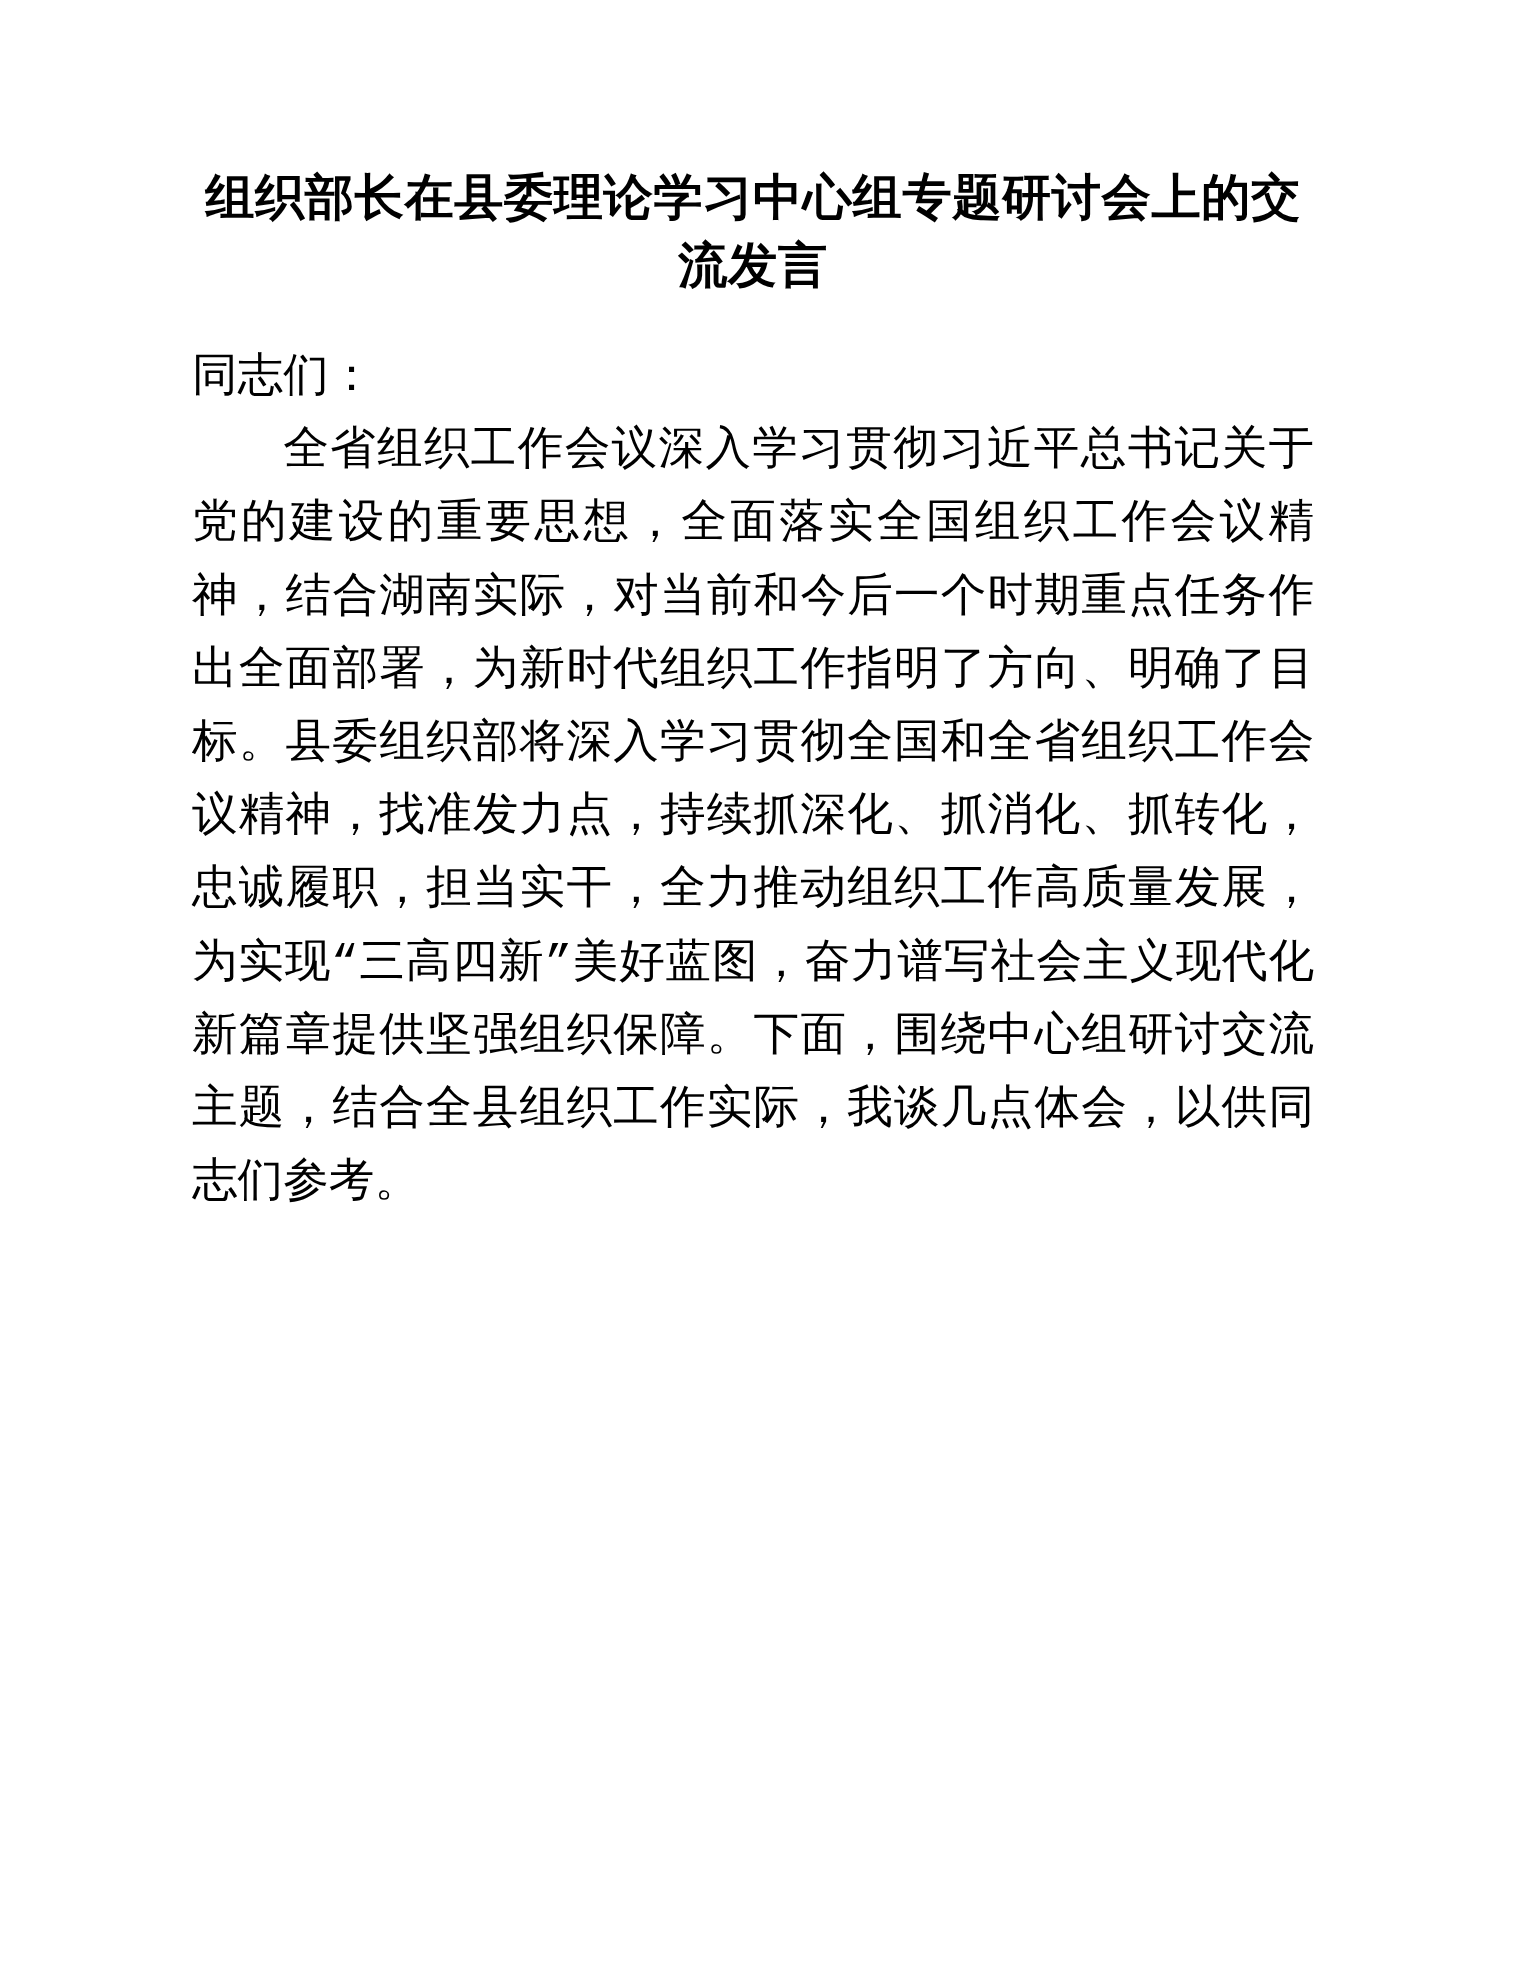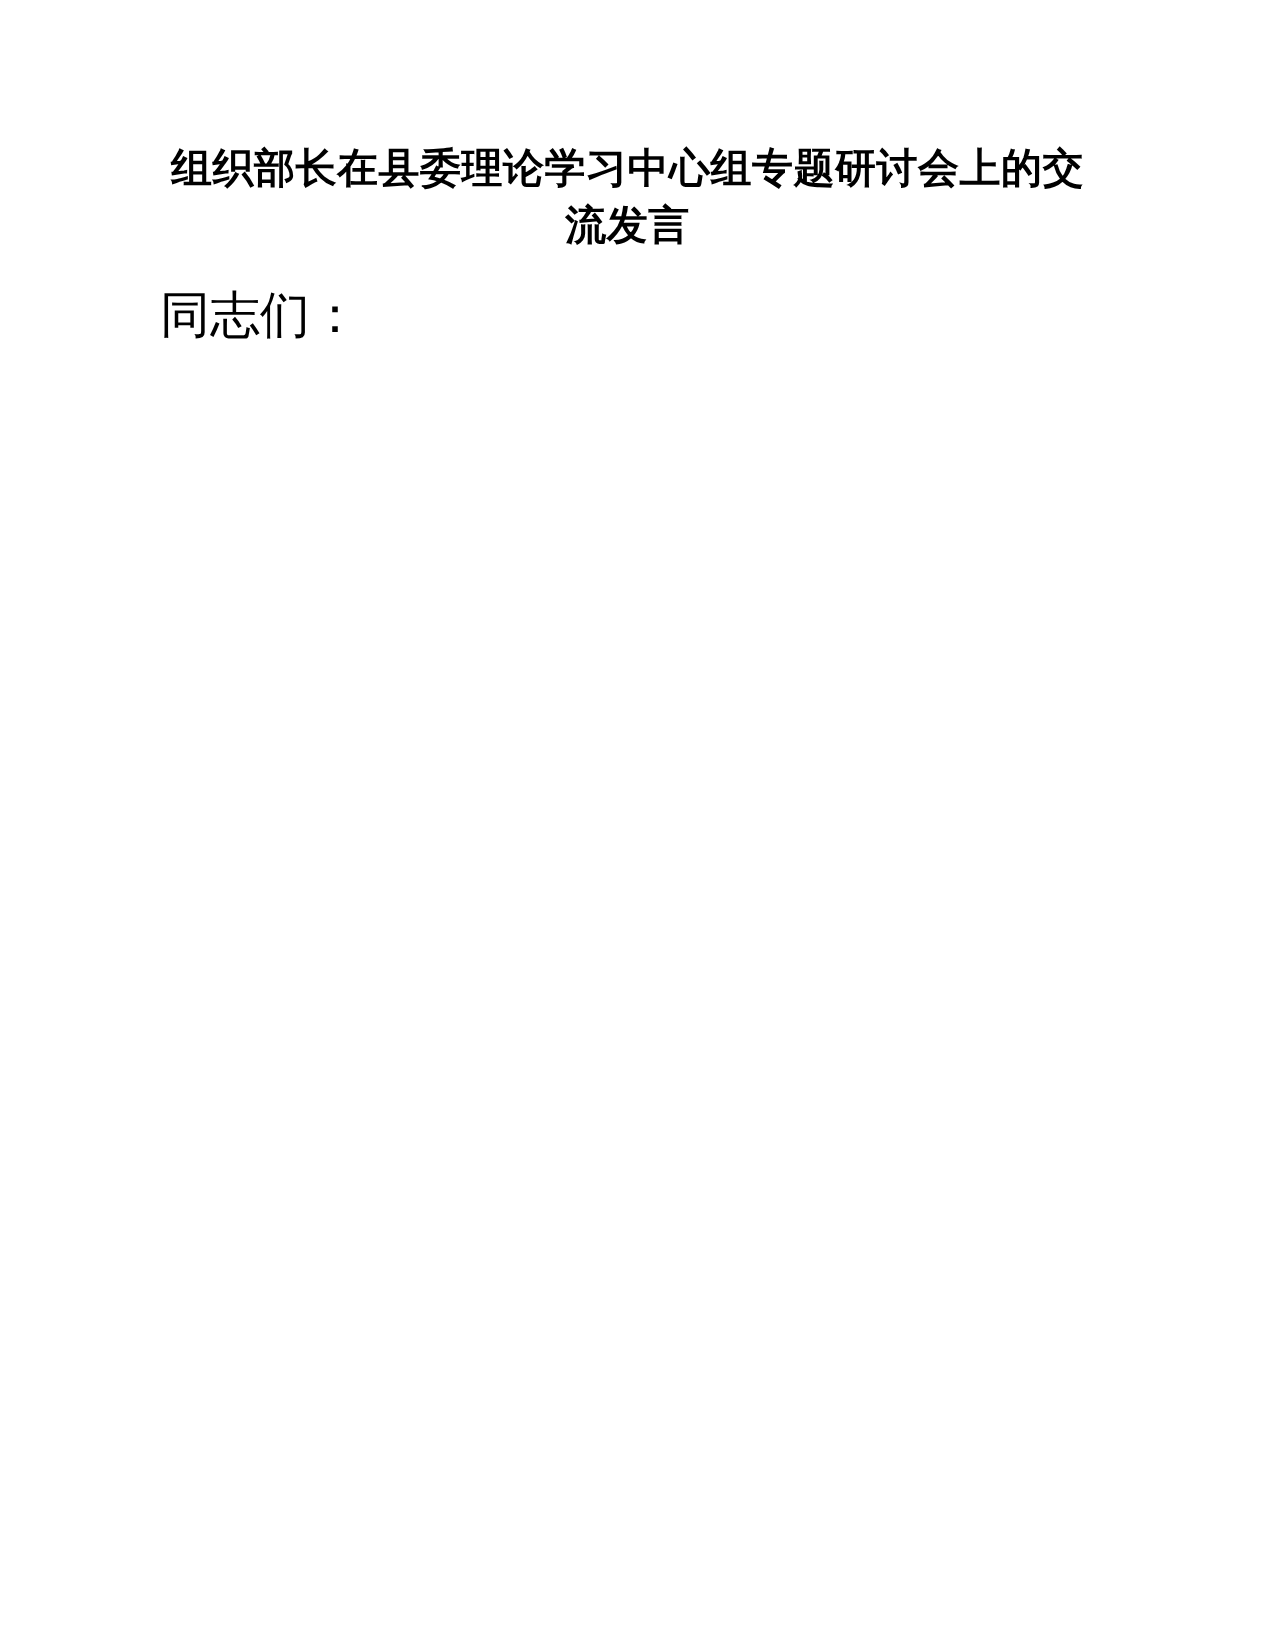--- a/index.html
+++ b/index.html
@@ -11,20 +11,21 @@
     font-family: "Liberation Sans", "DejaVu Sans", sans-serif;
     color: #000000;
   }
   .page {
     position: relative;
     width: 1275px;
     height: 1564px;
     background: #ffffff;
     overflow: hidden;
     box-sizing: border-box;
+    font-family: Liberation Mono, monospace;
   }
   .doc-body {
     position: absolute;
     left: 160px;
     top: 0;
     width: 935px;
   }
   .doc-title {
     margin: 0;
     padding: 0;
@@ -33,21 +34,21 @@
     font-weight: bold;
     line-height: 57px;
     text-align: center;
     letter-spacing: 0.5px;
     word-break: break-all;
   }
   .salutation {
     margin: 0;
     padding: 0;
     margin-top: 31px;
-    font-size: 50px;
+    font-size: 38px;
     line-height: 61px;
     text-align: justify;
     text-justify: inter-ideograph;
     word-break: break-all;
   }
   .para {
     margin: 0;
     padding: 0;
     font-size: 38px;
     line-height: 61px;
@@ -63,18 +64,19 @@
 </head>
 <body>
 
 <div class="page">
   <div class="doc-body">
 
     <h1 class="doc-title">组织部长在县委理论学习中心组专题研讨会上的交流发言</h1>
 
     <p class="salutation">同志们：</p>
 
+    <p class="para">全省组织工作会议深入学习贯彻习近平总书记关于党的建设的重要思想，全面落实全国组织工作会议精神，结合湖南实际，对当前和今后一个时期重点任务作出全面部署，为新时代组织工作指明了方向、明确了目标。县委组织部将深入学习贯彻全国和全省组织工作会议精神，找准发力点，持续抓深化、抓消化、抓转化，忠诚履职，担当实干，全力推动组织工作高质量发展，为实现“三高四新”美好蓝图，奋力谱写社会主义现代化新篇章提供坚强组织保障。下面，围绕中心组研讨交流主题，结合全县组织工作实际，我谈几点体会，以供同志们参考。</p>
 
     <div class="spacer-para"></div>
 
 
   </div>
 </div>
 
 </body></html>

